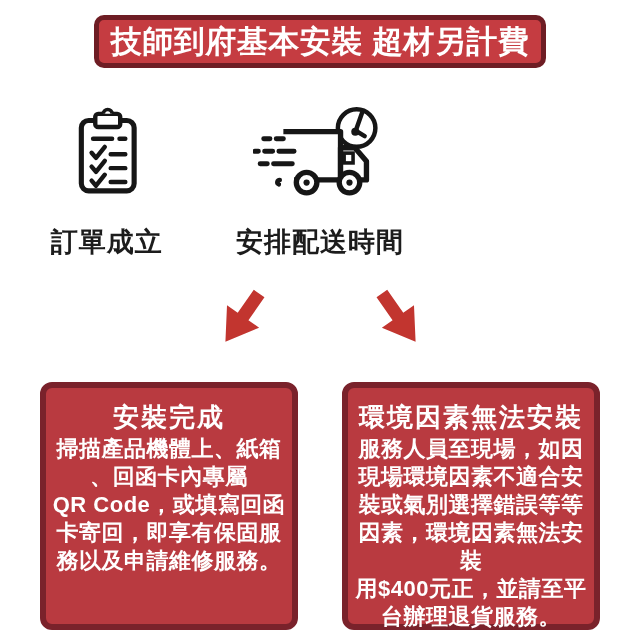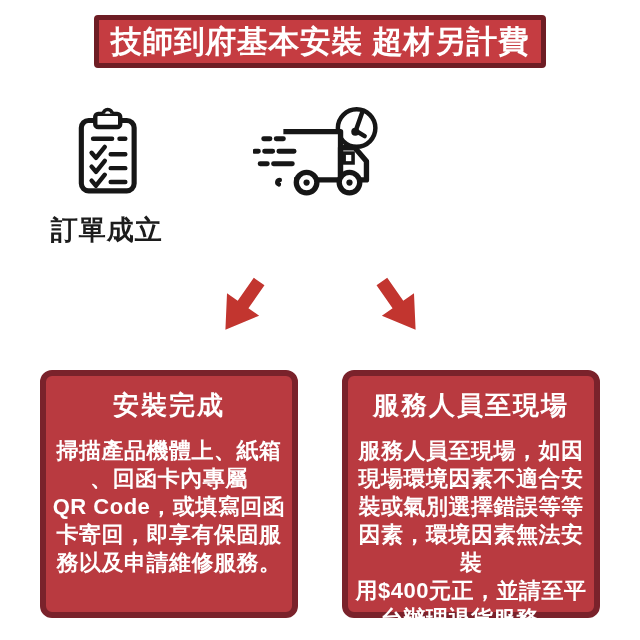--- a/index.html
+++ b/index.html
@@ -14,21 +14,21 @@
   .page { position: relative; width: 640px; height: 640px; }
 
   
   .banner {
     width: 452px;
     height: 53px;
     margin: 15px auto 13px;
     box-sizing: border-box;
     background: var(--banner-fill);
     border: 5px solid var(--banner-border);
-    border-radius: 4px;
+    border-radius: 10px;
     display: flex;
     align-items: center;
     justify-content: center;
   }
   .banner-title {
     color: var(--text-white);
     font-size: 31px;
     font-weight: bold;
     letter-spacing: 0.5px;
     white-space: nowrap;
@@ -41,21 +41,21 @@
     grid-template-columns: 1fr 1fr 1fr;
   }
   .step { display: flex; flex-direction: column; align-items: center; }
   .icon-wrap {
     height: 106px;
     display: flex;
     align-items: flex-end;
     justify-content: center;
   }
   .step-label {
-    margin-top: 8px;
+    margin-top: 20px;
     font-size: 27px;
     font-weight: bold;
     color: var(--text-dark);
     letter-spacing: 1px;
     white-space: nowrap;
   }
 
   
   .st  { stroke: var(--icon-ink); fill: #ffffff; }
   .stn { stroke: var(--icon-ink); fill: none; }
@@ -86,21 +86,20 @@
     text-align: center;
     color: var(--text-white);
   }
   .outcome-title {
     margin-top: 4px;
     font-size: 26px;
     font-weight: bold;
     letter-spacing: 2px;
   }
   .outcome-body {
-    margin-top: 14px;
     font-size: 22px;
     font-weight: bold;
     line-height: 28px;
     letter-spacing: 0.5px;
     white-space: pre-line;
   }
 </style>
 </head>
 <body>
 
@@ -139,20 +138,21 @@
           <path class="stn" d="M30 84 c-3 0 -4 4 -1 5" stroke-width="5" stroke-linecap="round"></path>
           <circle class="st" cx="60" cy="87" r="11.5" stroke-width="6"></circle>
           <circle class="fl" cx="60" cy="87" r="3.5"></circle>
           <circle class="st" cx="108" cy="87" r="11.5" stroke-width="6"></circle>
           <circle class="fl" cx="108" cy="87" r="3.5"></circle>
           <path class="stn" d="M12 38 h7 M26 38 h8" stroke-width="5.5" stroke-linecap="round"></path>
           <path class="stn" d="M2 52 h4 M13 52 h9 M29 52 h17" stroke-width="5.5" stroke-linecap="round"></path>
           <path class="stn" d="M8 66 h8 M23 66 h21" stroke-width="5.5" stroke-linecap="round"></path>
         </svg>
       </div>
+      <div class="step-label">安排配送時間</div>
     </div>
 
 
   </div>
 
   <div class="arrows">
     <svg class="arrow-svg arrow-left" width="56" height="66" viewBox="0 0 60 70">
       <polygon class="arrow-shape" points="23,3 37,3 37,33 51,33 30,66 9,33 23,33"></polygon>
     </svg>
     <svg class="arrow-svg arrow-right" width="56" height="66" viewBox="0 0 60 70">
@@ -165,21 +165,21 @@
     <div class="outcome">
       <div class="outcome-title">安裝完成</div>
       <div class="outcome-body">掃描產品機體上、紙箱
 、回函卡內專屬
 QR Code，或填寫回函
 卡寄回，即享有保固服
 務以及申請維修服務。</div>
     </div>
 
     <div class="outcome">
-      <div class="outcome-title">服務人員至現場</div>
+      <div class="outcome-title">環境因素無法安裝</div>
       <div class="outcome-body">服務人員至現場，如因
 現場環境因素不適合安
 裝或氣別選擇錯誤等等
 因素，環境因素無法安裝
 用$400元正，並請至平
 台辦理退貨服務。</div>
     </div>
 
   </div>
 

